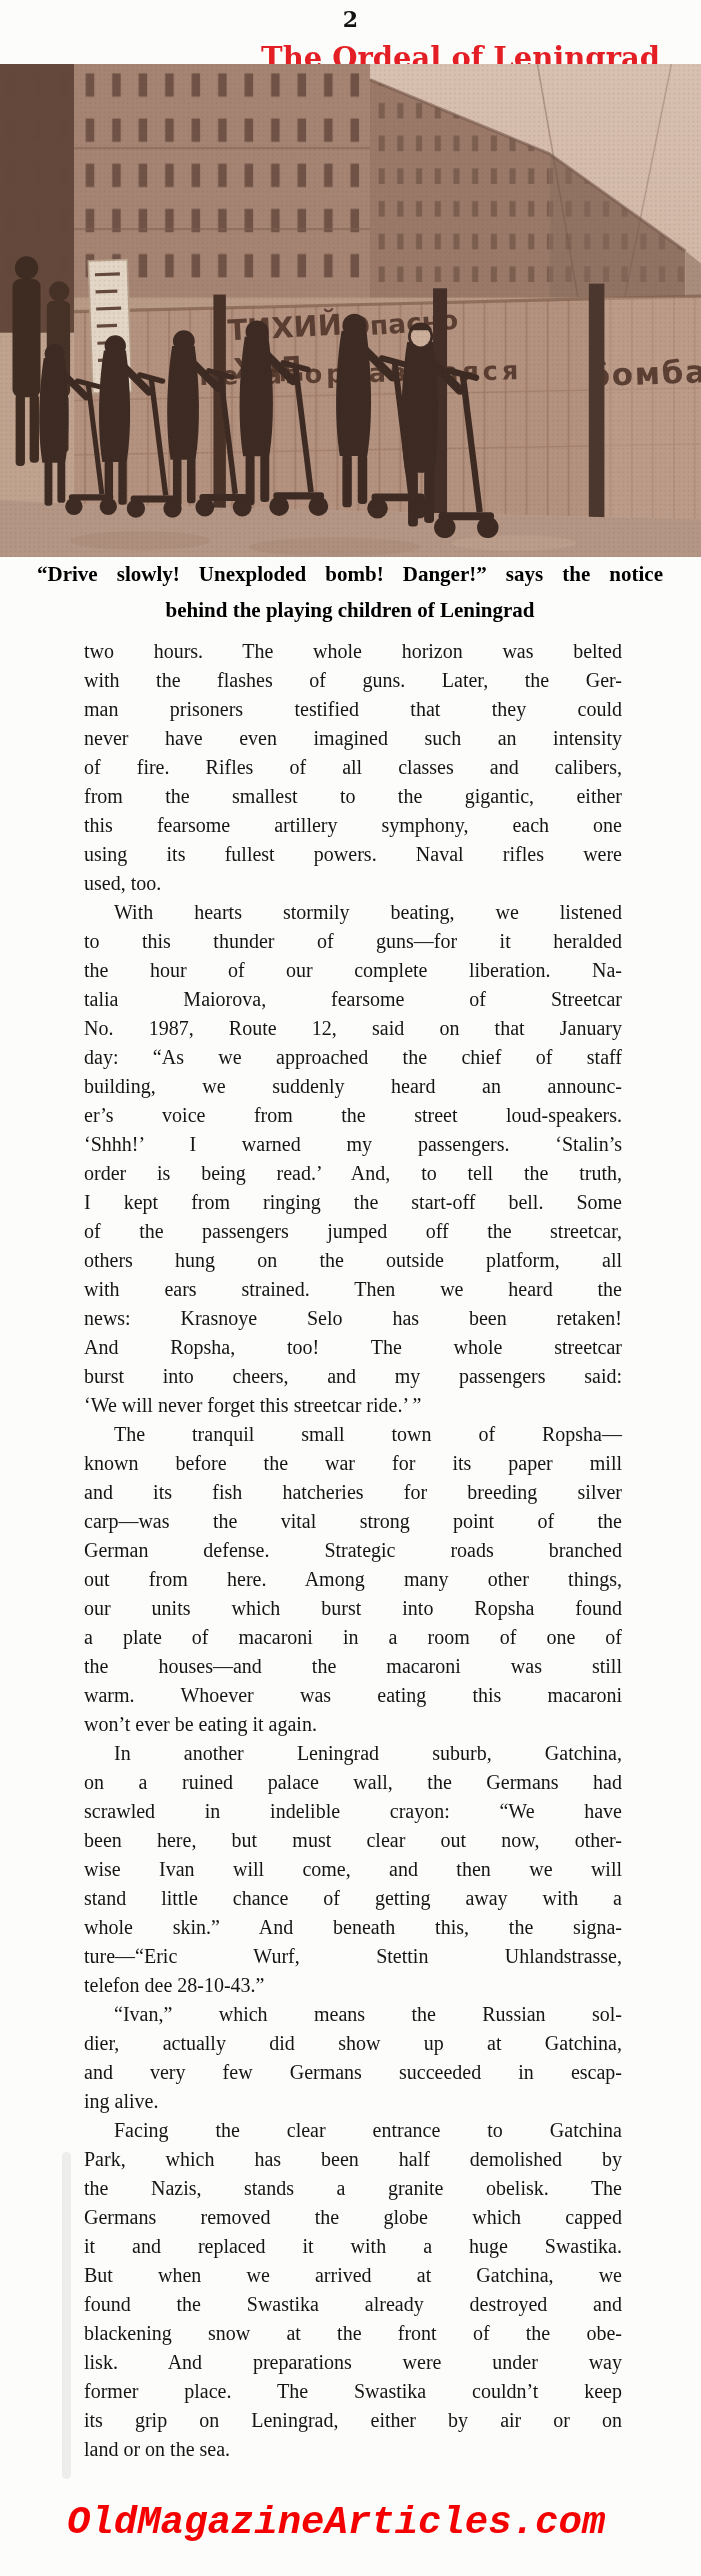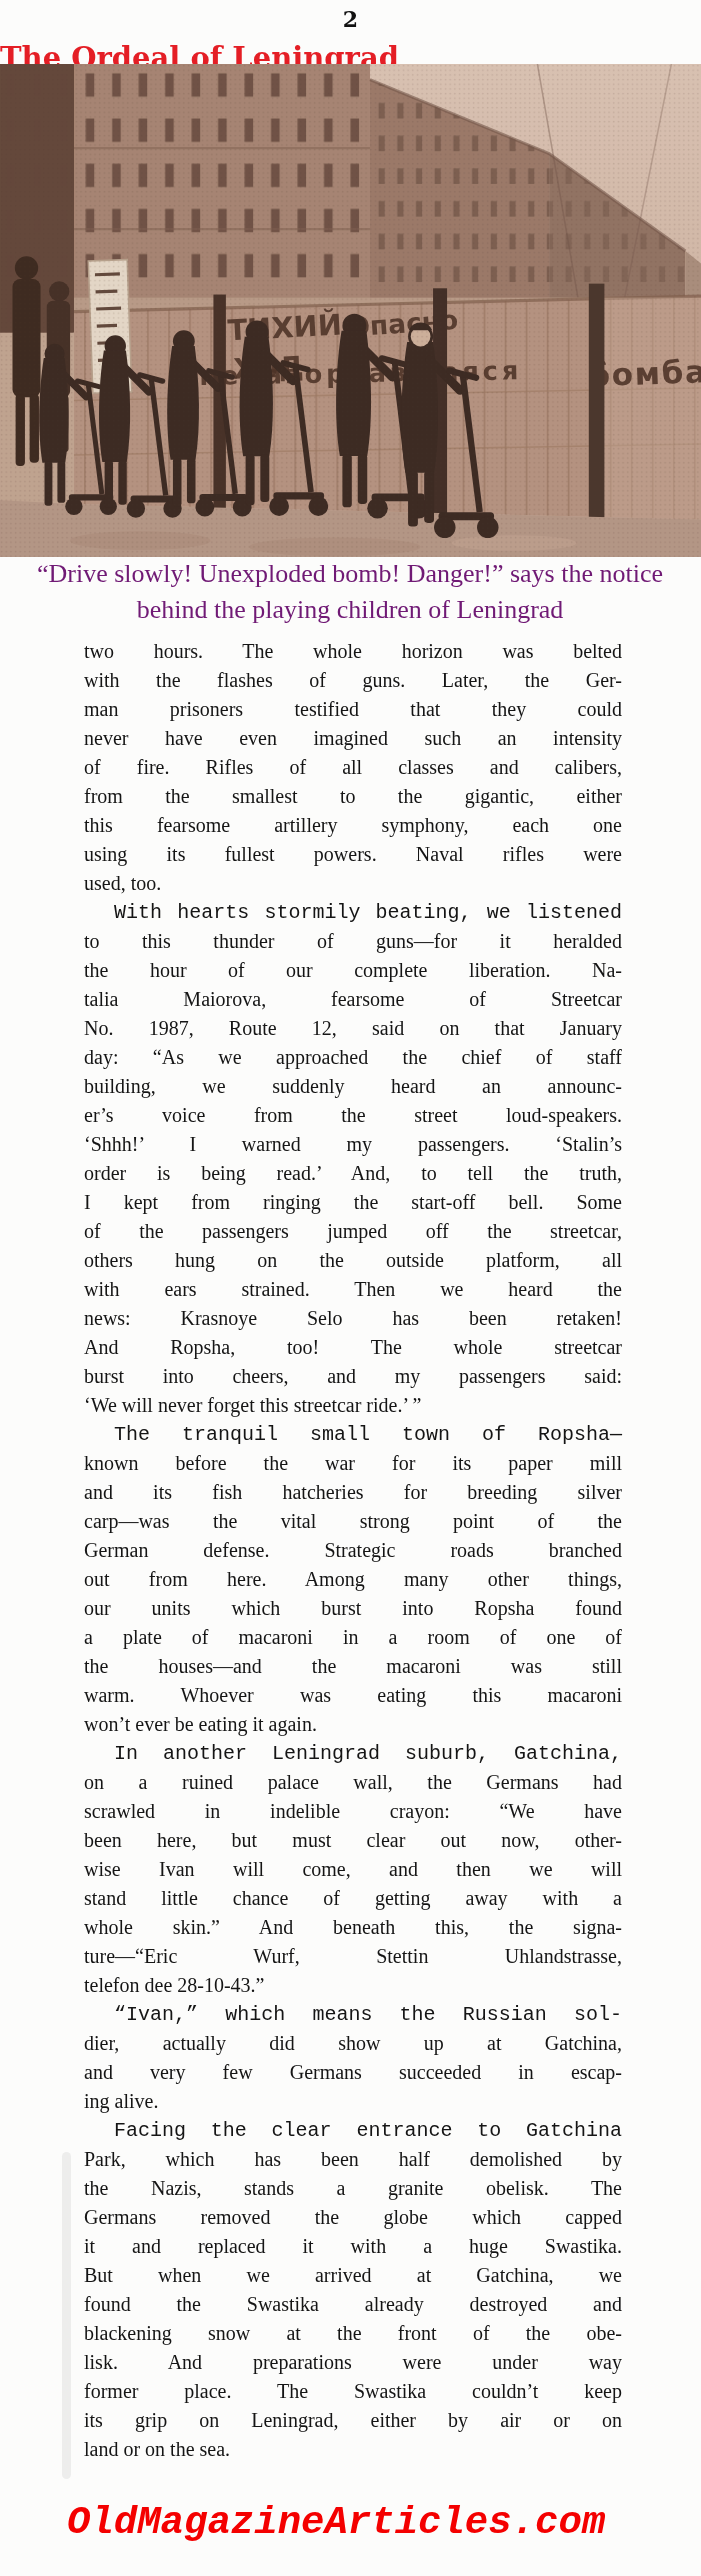--- a/index.html
+++ b/index.html
@@ -7,42 +7,42 @@
     width:701px;height:2576px;position:relative;
     background:#fcfcfb;color:#141414;
     font-family:"Liberation Serif",serif;
     overflow:hidden;
   }
   .page-number{
     position:absolute;top:6.2px;left:0;width:701px;text-align:center;
     font-family:"DejaVu Serif",serif;font-weight:bold;font-size:22px;color:#111;
   }
   .article-title{
-    position:absolute;top:22px;left:0;width:660px;text-align:left;
+    position:absolute;top:22px;left:0;width:660px;text-align:right;
     font-family:"DejaVu Serif",serif;font-weight:bold;font-size:29px;
     letter-spacing:0px;
   }
   figure.photo{
     position:absolute;top:64px;left:0;width:701px;height:493px;margin:0;
     background:#c9ae9c;
   }
   figure.photo svg{display:block;width:701px;height:493px;}
   .caption{
     position:absolute;top:556px;left:37px;width:626px;
-    font-weight:normal;font-size:26px;line-height:36px;color:#701a75;
+    font-weight:bold;font-size:21px;line-height:36px;color:#000000;
   }
   .caption .cap1{text-align:justify;text-align-last:justify;}
   .caption .cap2{text-align:center;}
   .article-body{
     position:absolute;top:637px;left:84px;width:538px;
     font-size:20px;line-height:29px;color:#151515;
   }
   .article-body .line{text-align:justify;text-align-last:justify;}
   .article-body .line.lastline{text-align-last:left;}
-  .article-body .para.indent .line:first-child{text-indent:30px;font-family:Liberation Mono, monospace;}
+  .article-body .para.indent .line:first-child{text-indent:30px;}
   .scan-streak{
     position:absolute;left:62px;top:2152px;width:9.4px;height:327px;
     background:#e0e0e0;opacity:.55;border-radius:4.7px;
   }
   .watermark{
     position:absolute;top:2501px;left:67px;width:592px;
     font-family:"Liberation Mono",monospace;font-weight:bold;
     font-size:39px;letter-spacing:0;white-space:nowrap;font-style:italic;
   }
   .graffiti{font-family:"DejaVu Sans",sans-serif;font-weight:bold;fill:#452c20;opacity:.88;}

